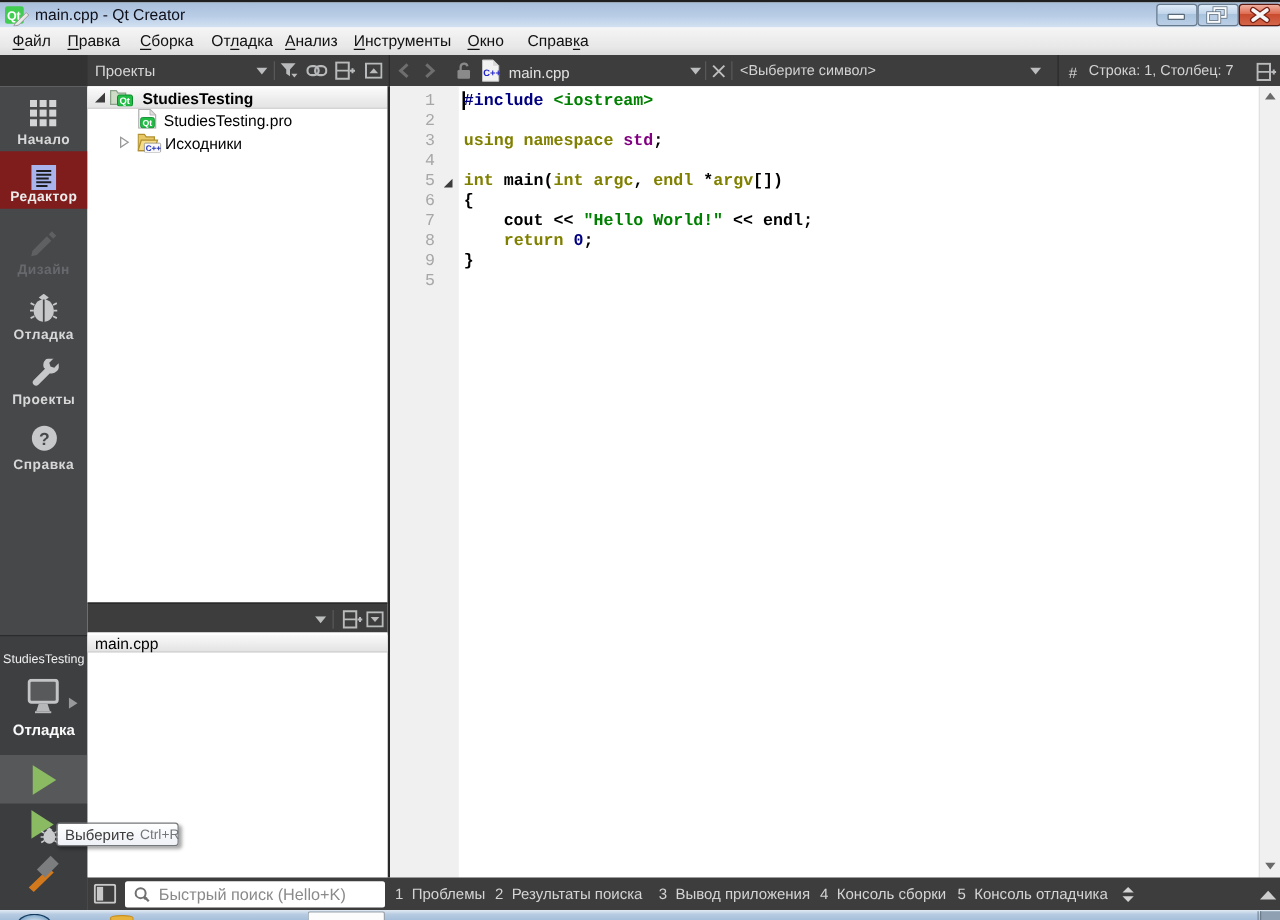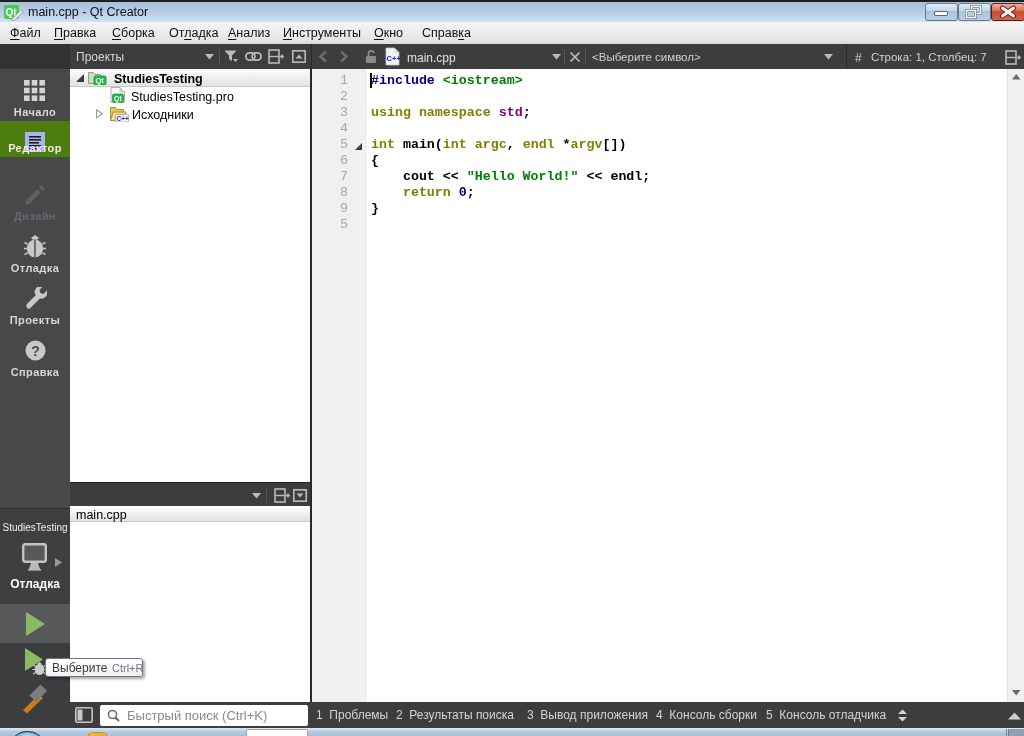--- a/index.html
+++ b/index.html
@@ -168,21 +168,21 @@
         <rect x="7.7" y="7.7" width="5.6" height="5.6"></rect>
         <rect x="15.4" y="7.7" width="5.6" height="5.6"></rect>
         <rect x="0" y="15.4" width="5.6" height="5.6"></rect>
         <rect x="7.7" y="15.4" width="5.6" height="5.6"></rect>
         <rect x="15.4" y="15.4" width="5.6" height="5.6"></rect>
       </g>
     </svg>
     <div class="mlabel">Начало</div>
   </div>
 
-  <div class="mode" style="top:121px;height:36px;background:#4d7c0f;">
+  <div class="mode" style="top:121px;height:46px;background:#7f1d1d;">
     <svg class="abs" style="left:25px;top:11px" width="20" height="20">
       <rect x="0" y="0" width="20" height="20" fill="#a9b3ec"></rect>
       <g stroke="#1d1d1f" stroke-width="1.6">
         <path d="M4 4.8 H16"></path>
         <path d="M4 7.8 H16"></path>
         <path d="M4 10.8 H14"></path>
         <path d="M4 13.8 H16"></path>
         <path d="M4 16.8 H13"></path>
       </g>
     </svg>
@@ -347,21 +347,21 @@
   <svg class="abs" style="left:75px;top:707px" width="18" height="16">
     <rect x="0.8" y="0.8" width="16.4" height="14.4" rx="1.5" fill="none" stroke="#c8c8c8" stroke-width="1.6"></rect>
     <rect x="2.5" y="2.5" width="5" height="11" fill="#c8c8c8"></rect>
   </svg>
   <div class="abs" style="left:100px;top:705px;width:208px;height:21px;background:#fff;border-radius:2px;"></div>
   <svg class="abs" style="left:107px;top:709px" width="14" height="14">
     <circle cx="5.5" cy="5.5" r="4" fill="none" stroke="#707070" stroke-width="1.6"></circle>
     <path d="M8.5 8.5 L12 12" stroke="#707070" stroke-width="1.8"></path>
     <path d="M9 13 L13 13 L11 15 Z" fill="#707070" transform="translate(-2,-4)"></path>
   </svg>
-  <div class="abs" style="left:127px;top:708px;font-size:13px;color:#8a8a8a;">Быстрый поиск (Ctrl+K)</div>
+  <div class="abs" style="left:127px;top:708px;font-size:13px;color:#8a8a8a;">Быстрый поиск (Hello+K)</div>
   <div class="sbtext" style="left:316px;top:708px;">1&nbsp;&nbsp;Проблемы</div>
   <div class="sbtext" style="left:396px;top:708px;">2&nbsp;&nbsp;Результаты поиска</div>
   <div class="sbtext" style="left:527px;top:708px;">3&nbsp;&nbsp;Вывод приложения</div>
   <div class="sbtext" style="left:656px;top:708px;">4&nbsp;&nbsp;Консоль сборки</div>
   <div class="sbtext" style="left:766px;top:708px;">5&nbsp;&nbsp;Консоль отладчика</div>
   <svg class="abs" style="left:897px;top:709px" width="11" height="13">
     <path d="M1 5 L5.5 0.5 L10 5 Z" fill="#d4d4d4"></path>
     <path d="M1 8 L5.5 12.5 L10 8 Z" fill="#d4d4d4"></path>
   </svg>
   <svg class="abs" style="left:1008px;top:712px" width="14" height="8">

